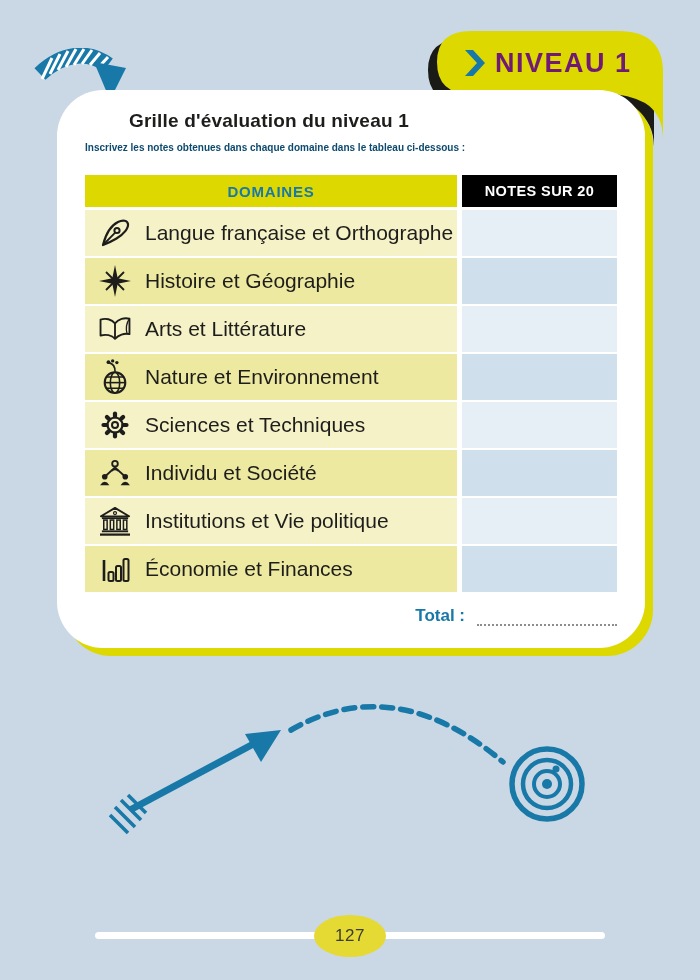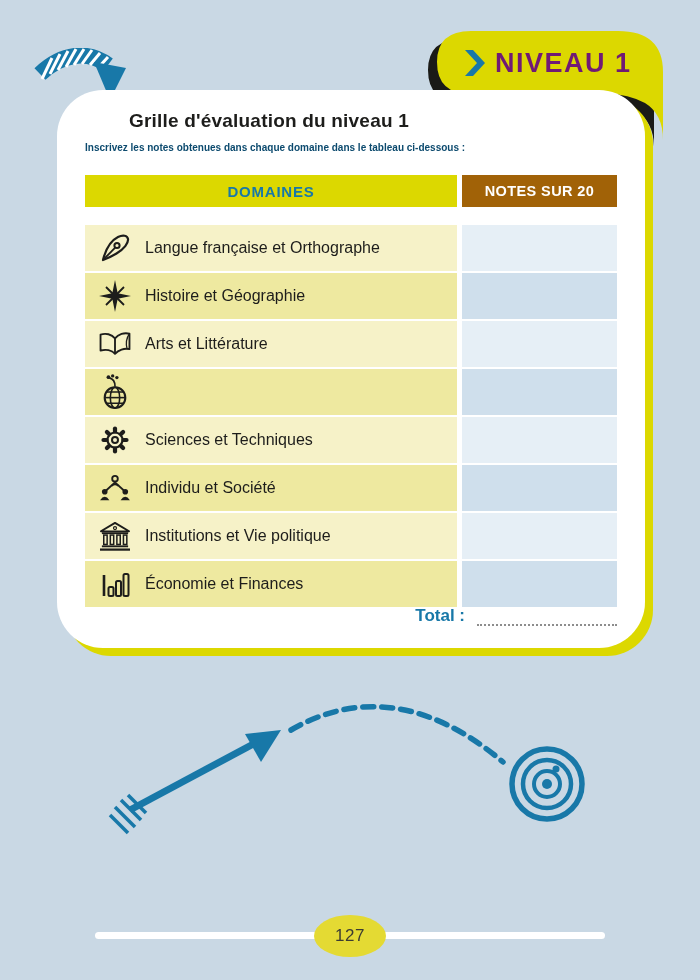--- a/index.html
+++ b/index.html
@@ -32,35 +32,35 @@
     left:85px;top:110px;width:520px;
     font-size:19px;font-weight:bold;color:#1d1d1b;letter-spacing:.2px;margin-left:44px;
   }
   .subtitle{
     left:85px;top:142px;width:540px;
     font-size:10px;font-weight:bold;color:#0c4a6e;
   }
 
   
   .table{left:85px;top:175px;width:532px;display:flex;flex-direction:column;gap:2px;}
-  .thead{display:flex;gap:5px;height:32px;margin-bottom:16px;justify-content:flex-end;}
+  .thead{display:flex;gap:5px;height:32px;margin-bottom:1px;justify-content:flex-end;}
   .th-domains{
     width:372px;background:#dcd800;color:#1878a8;
     display:flex;align-items:center;justify-content:center;
     font-size:15px;font-weight:bold;letter-spacing:.8px;
   }
   .th-notes{
-    flex:1;background:#a16207;color:#ffffff;
+    flex:1;background:#000000;color:#ffffff;
     display:flex;align-items:center;justify-content:center;
     font-size:14.5px;font-weight:bold;letter-spacing:.4px;
   }
   .trow{display:flex;gap:5px;height:46px;}
   .cell-domain{
     width:372px;display:flex;align-items:center;gap:12px;padding-left:12px;box-sizing:border-box;
-    font-size:16px;color:#1d1d1b;
+    font-size:21px;color:#1d1d1b;
   }
   .cell-note{flex:1;}
   .trow:nth-child(odd)  .cell-domain{background:#eee9a0;}
   .trow:nth-child(even) .cell-domain{background:#f6f2c8;}
   .trow:nth-child(odd)  .cell-note{background:#cfdfec;}
   .trow:nth-child(even) .cell-note{background:#e6eff6;}
   .icon-box{width:36px;height:40px;display:flex;align-items:center;justify-content:center;flex:none;}
   .icon-box svg{display:block;}
 
   
@@ -172,20 +172,21 @@
           <circle cx="16" cy="25" r="11" stroke-width="2.2"></circle>
           <ellipse cx="16" cy="25" rx="5" ry="11" stroke-width="1.7"></ellipse>
           <line x1="5" y1="25" x2="27" y2="25" stroke-width="1.7"></line>
           <path d="M7 19 H25 M7 31 H25" stroke-width="1.5"></path>
           <path d="M16 13 C16 8 14 5 10 4" stroke-width="1.8"></path>
           <circle cx="9" cy="3.2" r="2" fill="#1d1d1b" stroke="none"></circle>
           <circle cx="13.5" cy="1.8" r="1.8" fill="#1d1d1b" stroke="none"></circle>
           <circle cx="18" cy="3.6" r="1.8" fill="#1d1d1b" stroke="none"></circle>
         </svg>
       </span>
+      <span>Nature et Environnement</span>
     </div>
     <div class="cell-note"></div>
   </div>
 
   <div class="trow">
     <div class="cell-domain">
       <span class="icon-box">
         <svg width="32" height="32" viewBox="0 0 32 32" fill="none" stroke="#1d1d1b">
           <circle cx="16" cy="16" r="7.5" stroke-width="2.2"></circle>
           <circle cx="16" cy="16" r="3" stroke-width="2"></circle>

